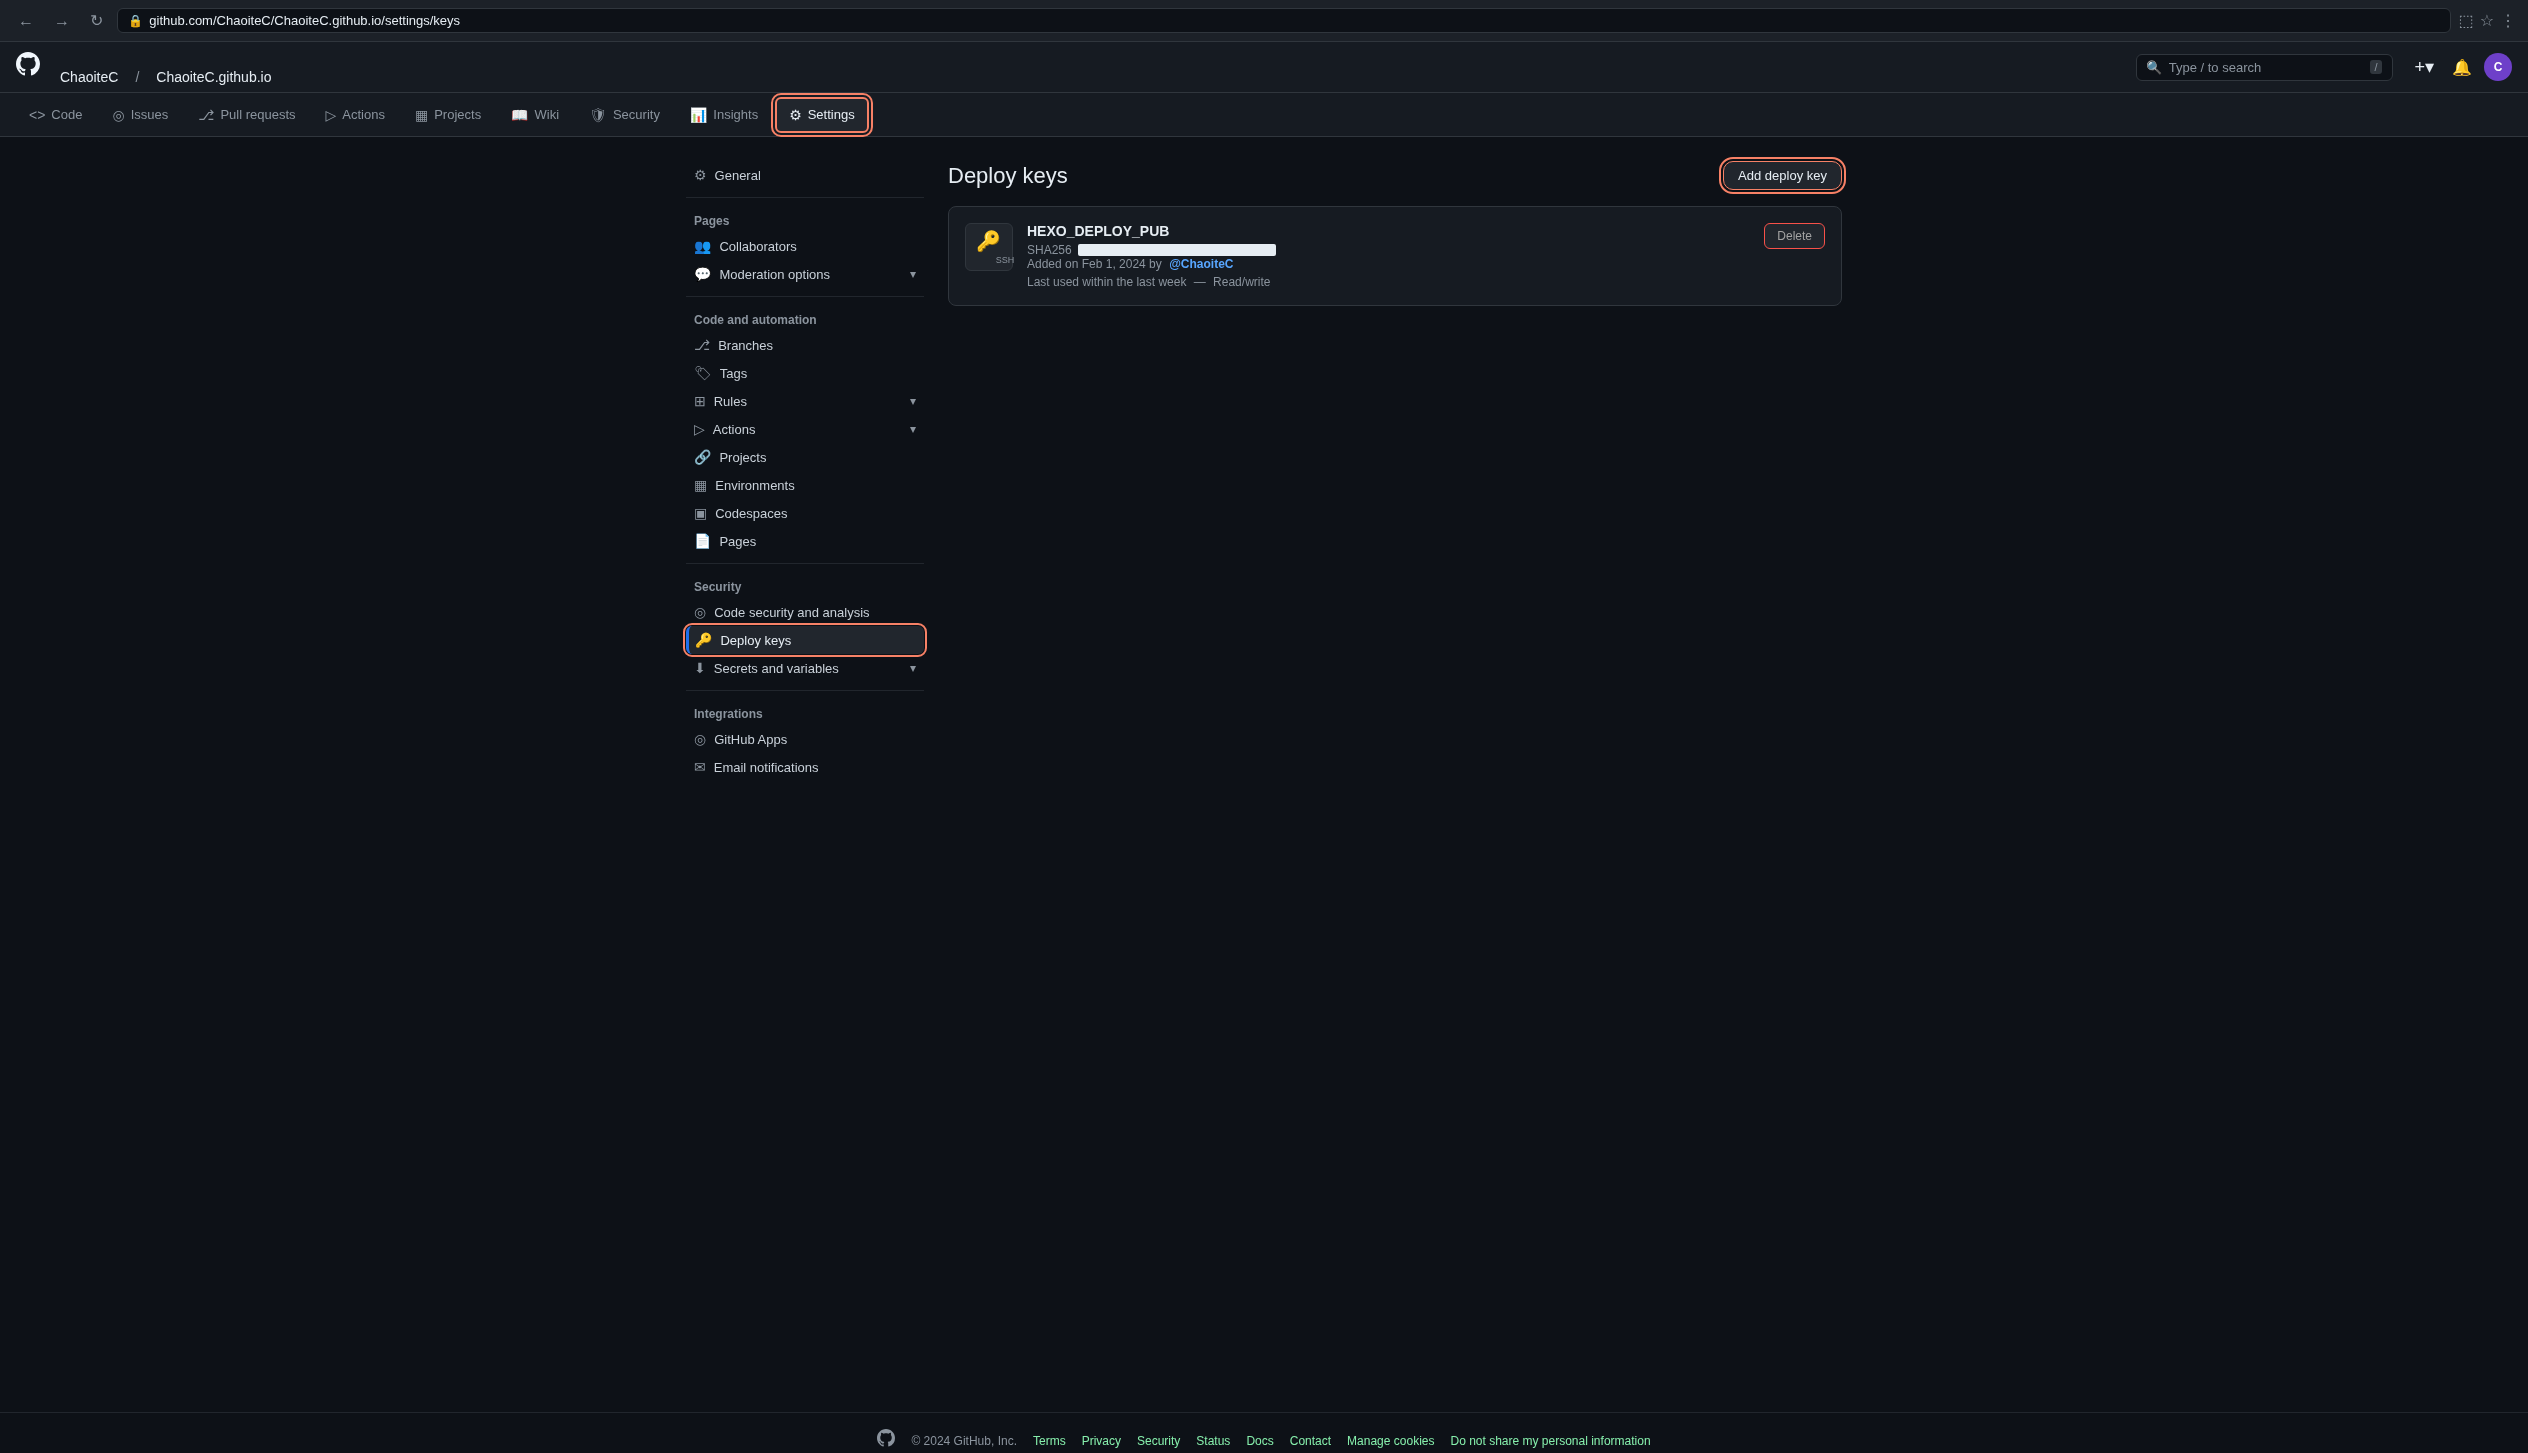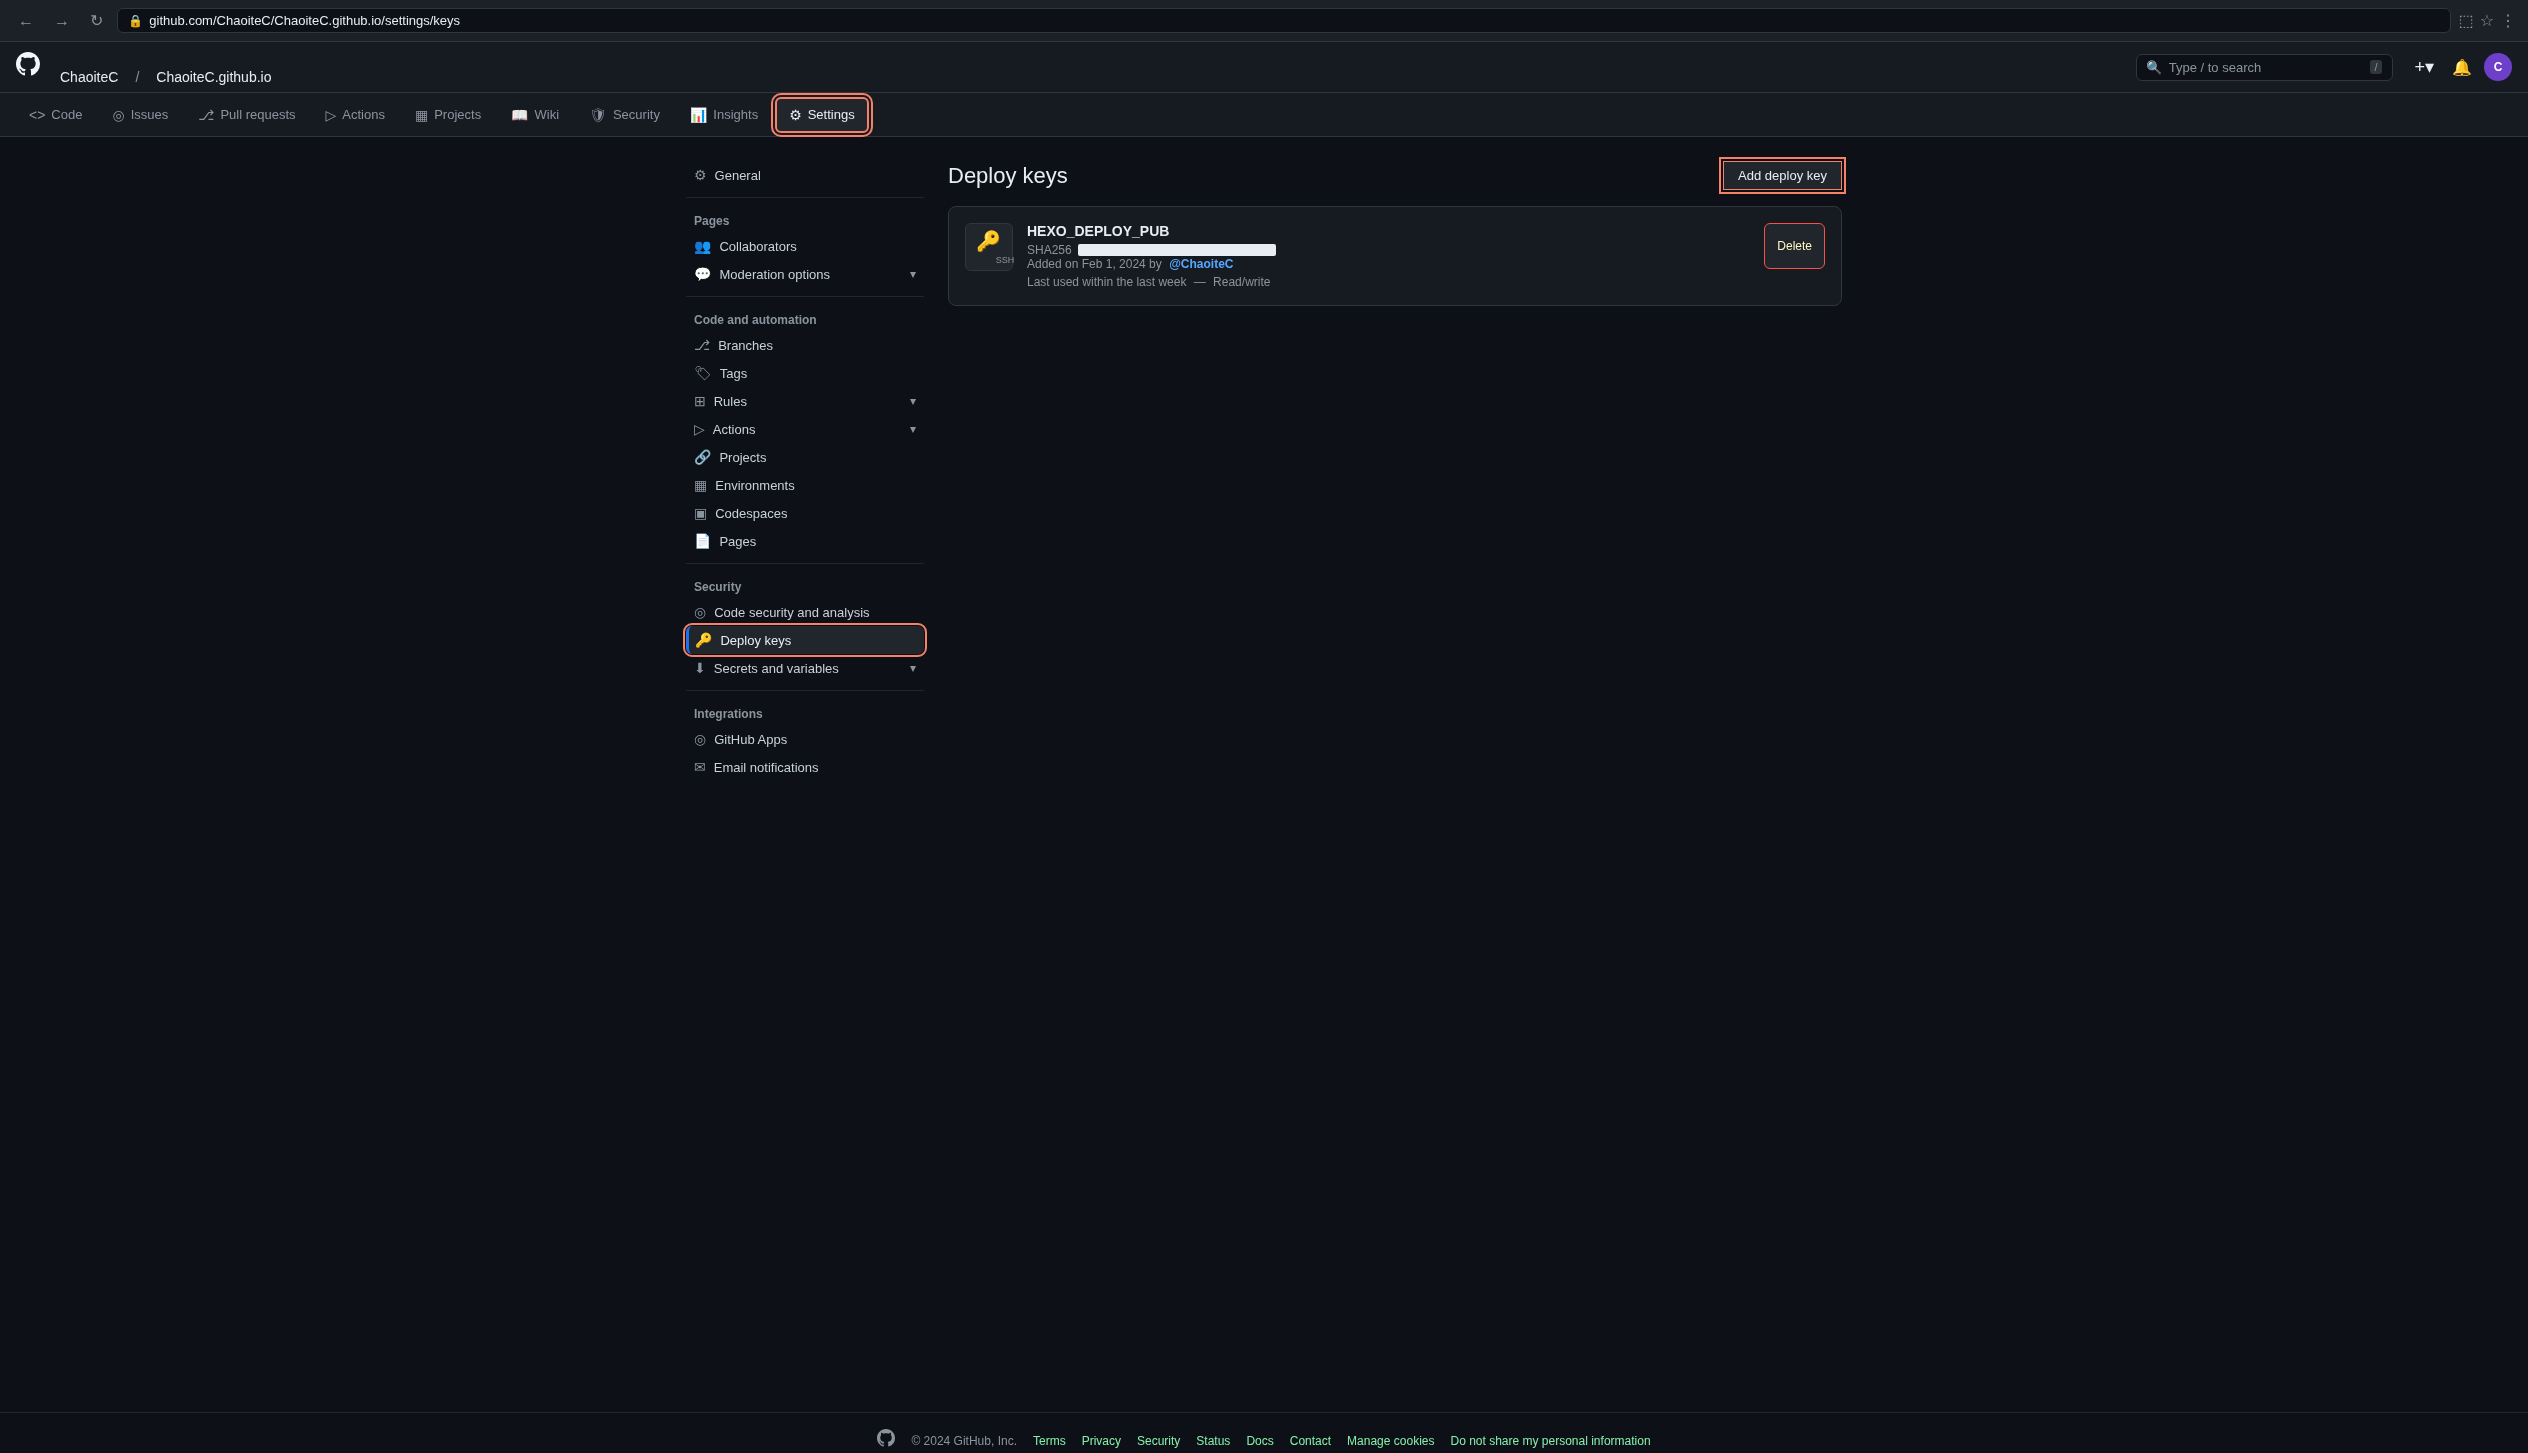--- a/index.html
+++ b/index.html
@@ -168,34 +168,34 @@
       margin-bottom: 16px;
     }
     .content-title {
       font-size: 22px;
       font-weight: 400;
       color: #e6edf3;
     }
     .btn-primary {
       background: #21262d;
       border: 1px solid #f78166;
-      border-radius: 0;
+      border-radius: 10px;
       color: #e6edf3;
       padding: 6px 14px;
       font-size: 13px;
       cursor: pointer;
       outline: 2px solid #f78166;
       outline-offset: 1px;
     }
     .btn-danger {
       background: #21262d;
       border: 1px solid #f85149;
       border-radius: 6px;
-      color: #fef9c3;
-      padding: 15px 12px;
+      color: #a3a3a3;
+      padding: 5px 12px;
       font-size: 12px;
       cursor: pointer;
     }
 
     
     .key-card {
       background: #161b22;
       border: 1px solid #30363d;
       border-radius: 8px;
       padding: 16px;

